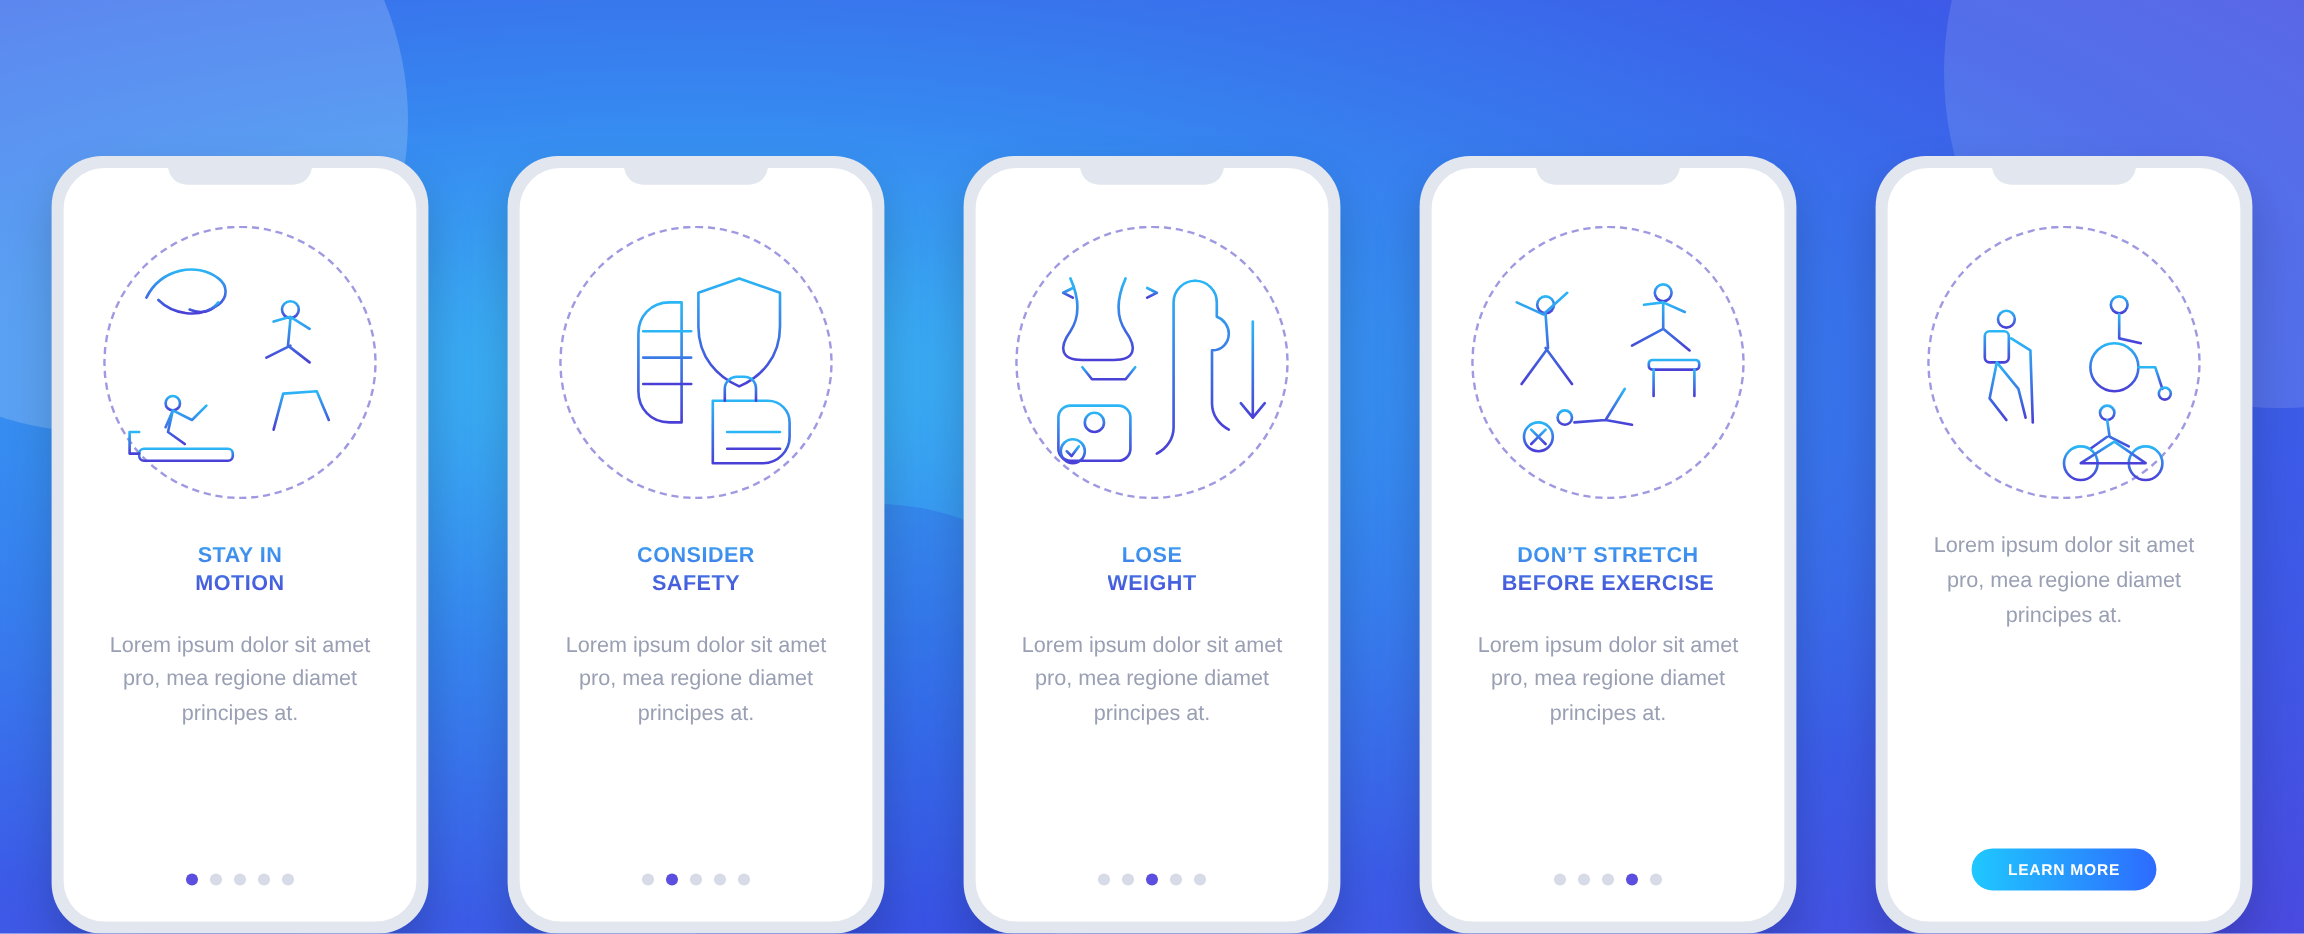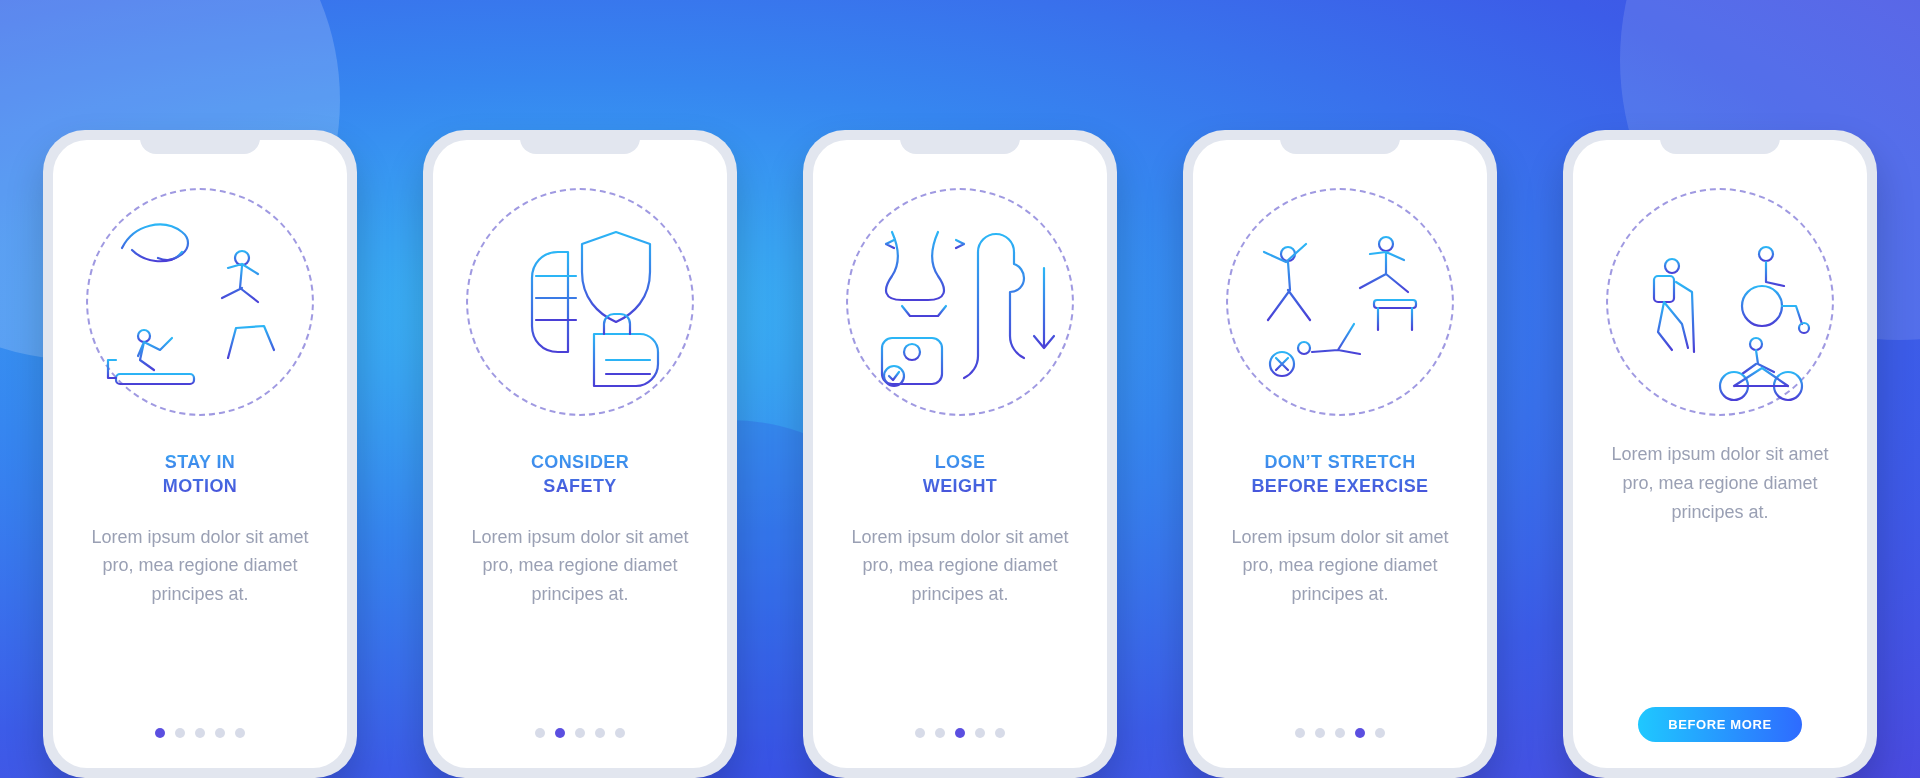--- a/index.html
+++ b/index.html
@@ -249,17 +249,17 @@
 
             <circle cx="150" cy="156" r="6"></circle>
             <path d="M150 162l2 14 16 8m-18-8l-14 10"></path>
             <circle cx="128" cy="198" r="14"></circle>
             <circle cx="182" cy="198" r="14"></circle>
             <path d="M128 198l28-18 26 18m-54 0h54"></path>
           </g>
         </svg>
       </div>
       <div class="body">Lorem ipsum dolor sit amet pro, mea regione diamet principes at.</div>
-      <button class="cta">BEFORE MORE</button>
+      <button class="cta">LEARN MORE</button>
     </div>
   </div>
 
 </div>
 
 </body></html>

